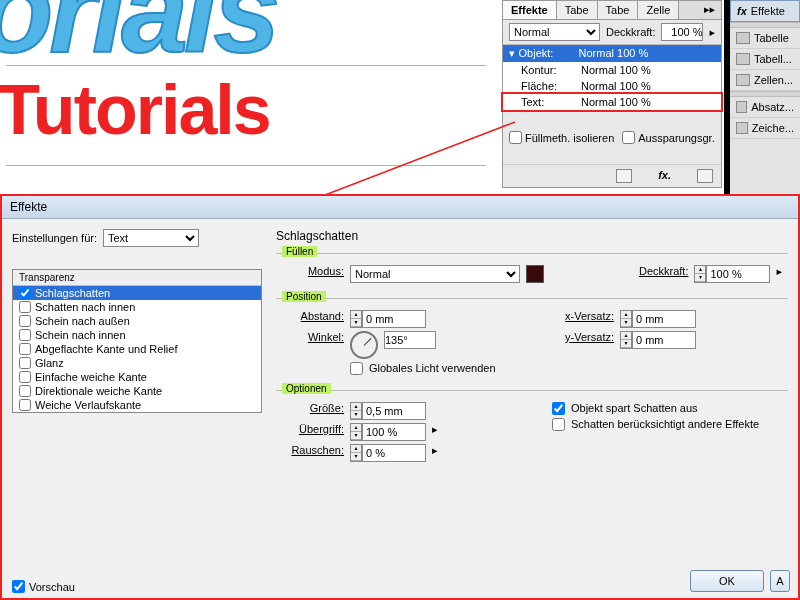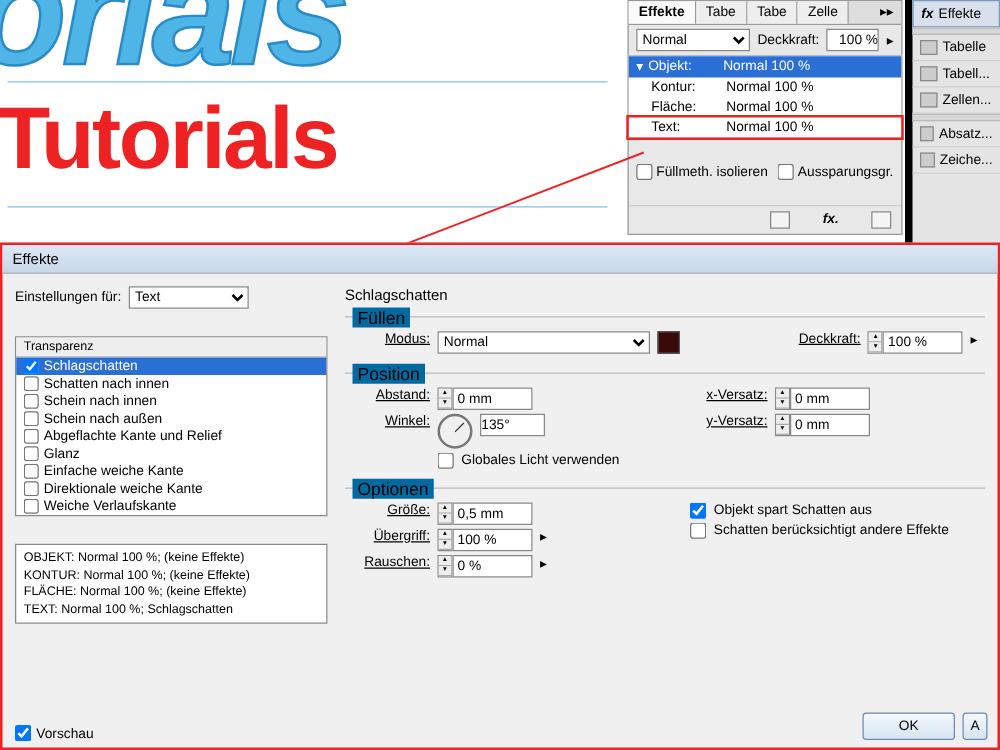--- a/index.html
+++ b/index.html
@@ -41,21 +41,21 @@
   .listbox { background: #fff; border: 1px solid #888; }
   .listbox .lh { background: #eee; padding: 2px 6px; border-bottom: 1px solid #bbb; font-size: 10px; }
   .listbox .li { display: flex; align-items: center; gap: 4px; padding: 1px 6px; }
   .listbox .li.sel { background: #2a6fd6; color: #fff; }
   .listbox .li input[type=checkbox] { width: 12px; height: 12px; }
   .infobox { background: #fff; border: 1px solid #888; padding: 4px 6px; font-size: 10px; line-height: 1.35; }
   .prevrow { margin-top: auto; display: flex; align-items: center; gap: 4px; }
   .dright { flex: 1; display: flex; flex-direction: column; gap: 8px; }
   .dright h3 { font-size: 12px; font-weight: normal; margin-bottom: 2px; }
   .grp { border-top: 1px solid #bbb; padding: 8px 6px 4px 6px; position: relative; }
-  .grp .gt { position: absolute; top: -8px; left: 6px; background: #0369a1; padding: 0 4px; font-size: 14px; }
+  .grp .gt { position: absolute; top: -8px; left: 6px; background: #bef264; padding: 0 4px; font-size: 10px; }
   .frow { display: flex; align-items: flex-start; gap: 6px; margin: 3px 0; }
   .frow .fl { width: 62px; text-align: right; text-decoration: underline; }
   .frow .fl2 { width: 62px; text-align: right; }
   .num { display: flex; align-items: center; }
   .num .spin { width: 12px; height: 18px; display: flex; flex-direction: column; border: 1px solid #888; }
   .num .spin div { flex: 1; background: #eee; font-size: 6px; text-align: center; line-height: 7px; border-bottom: 1px solid #aaa; }
   .num input { width: 64px; height: 18px; border: 1px solid #888; padding: 0 3px; }
   .swatch { width: 18px; height: 18px; background: #3a0a0a; border: 1px solid #555; }
   .angle { width: 28px; height: 28px; border: 2px solid #777; border-radius: 50%; position: relative; }
   .angle::after { content: ''; position: absolute; left: 50%; top: 50%; width: 10px; height: 1px; background: #333; transform: rotate(-45deg); transform-origin: left; }
@@ -179,49 +179,48 @@
             <div class="li sel">
               <input type="checkbox" checked="" style="">
               <span>Schlagschatten</span>
             </div>
             <div class="li">
               <input type="checkbox" style="">
               <span>Schatten nach innen</span>
             </div>
             <div class="li">
               <input type="checkbox" style="">
+              <span>Schein nach außen</span>
+            </div>
+            <div class="li">
+              <input type="checkbox" style="">
               <span>Schein nach innen</span>
             </div>
             <div class="li">
               <input type="checkbox" style="">
-              <span>Schein nach außen</span>
-            </div>
-            <div class="li">
-              <input type="checkbox" style="">
               <span>Abgeflachte Kante und Relief</span>
             </div>
             <div class="li">
               <input type="checkbox" style="">
               <span>Glanz</span>
             </div>
             <div class="li">
               <input type="checkbox" style="">
               <span>Einfache weiche Kante</span>
             </div>
             <div class="li">
               <input type="checkbox" style="">
               <span>Direktionale weiche Kante</span>
             </div>
             <div class="li">
               <input type="checkbox" style="">
               <span>Weiche Verlaufskante</span>
             </div>
           </div>
       </div>
-      <div class="infobox" id="summary">OBJEKT: Normal 100 %; (keine Effekte)<br>KONTUR: Normal 100 %; (keine Effekte)<br>FLÄCHE: Normal 100 %; (keine Effekte)<br>TEXT: Normal 100 %; Schlagschatten</div>
       <div class="prevrow">
         <input type="checkbox" checked="" style="">
         <span>Vorschau</span>
       </div>
     </div>
     <div class="dright">
       <h3>Schlagschatten</h3>
       <div class="grp">
         <span class="gt">Füllen</span>
         <div class="frow">

